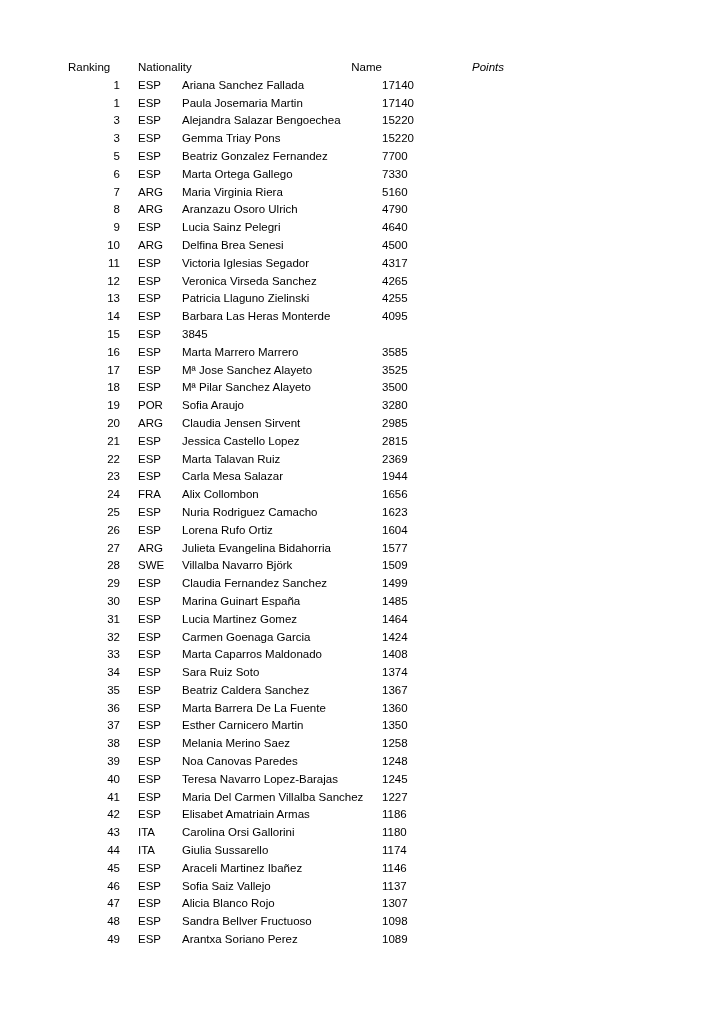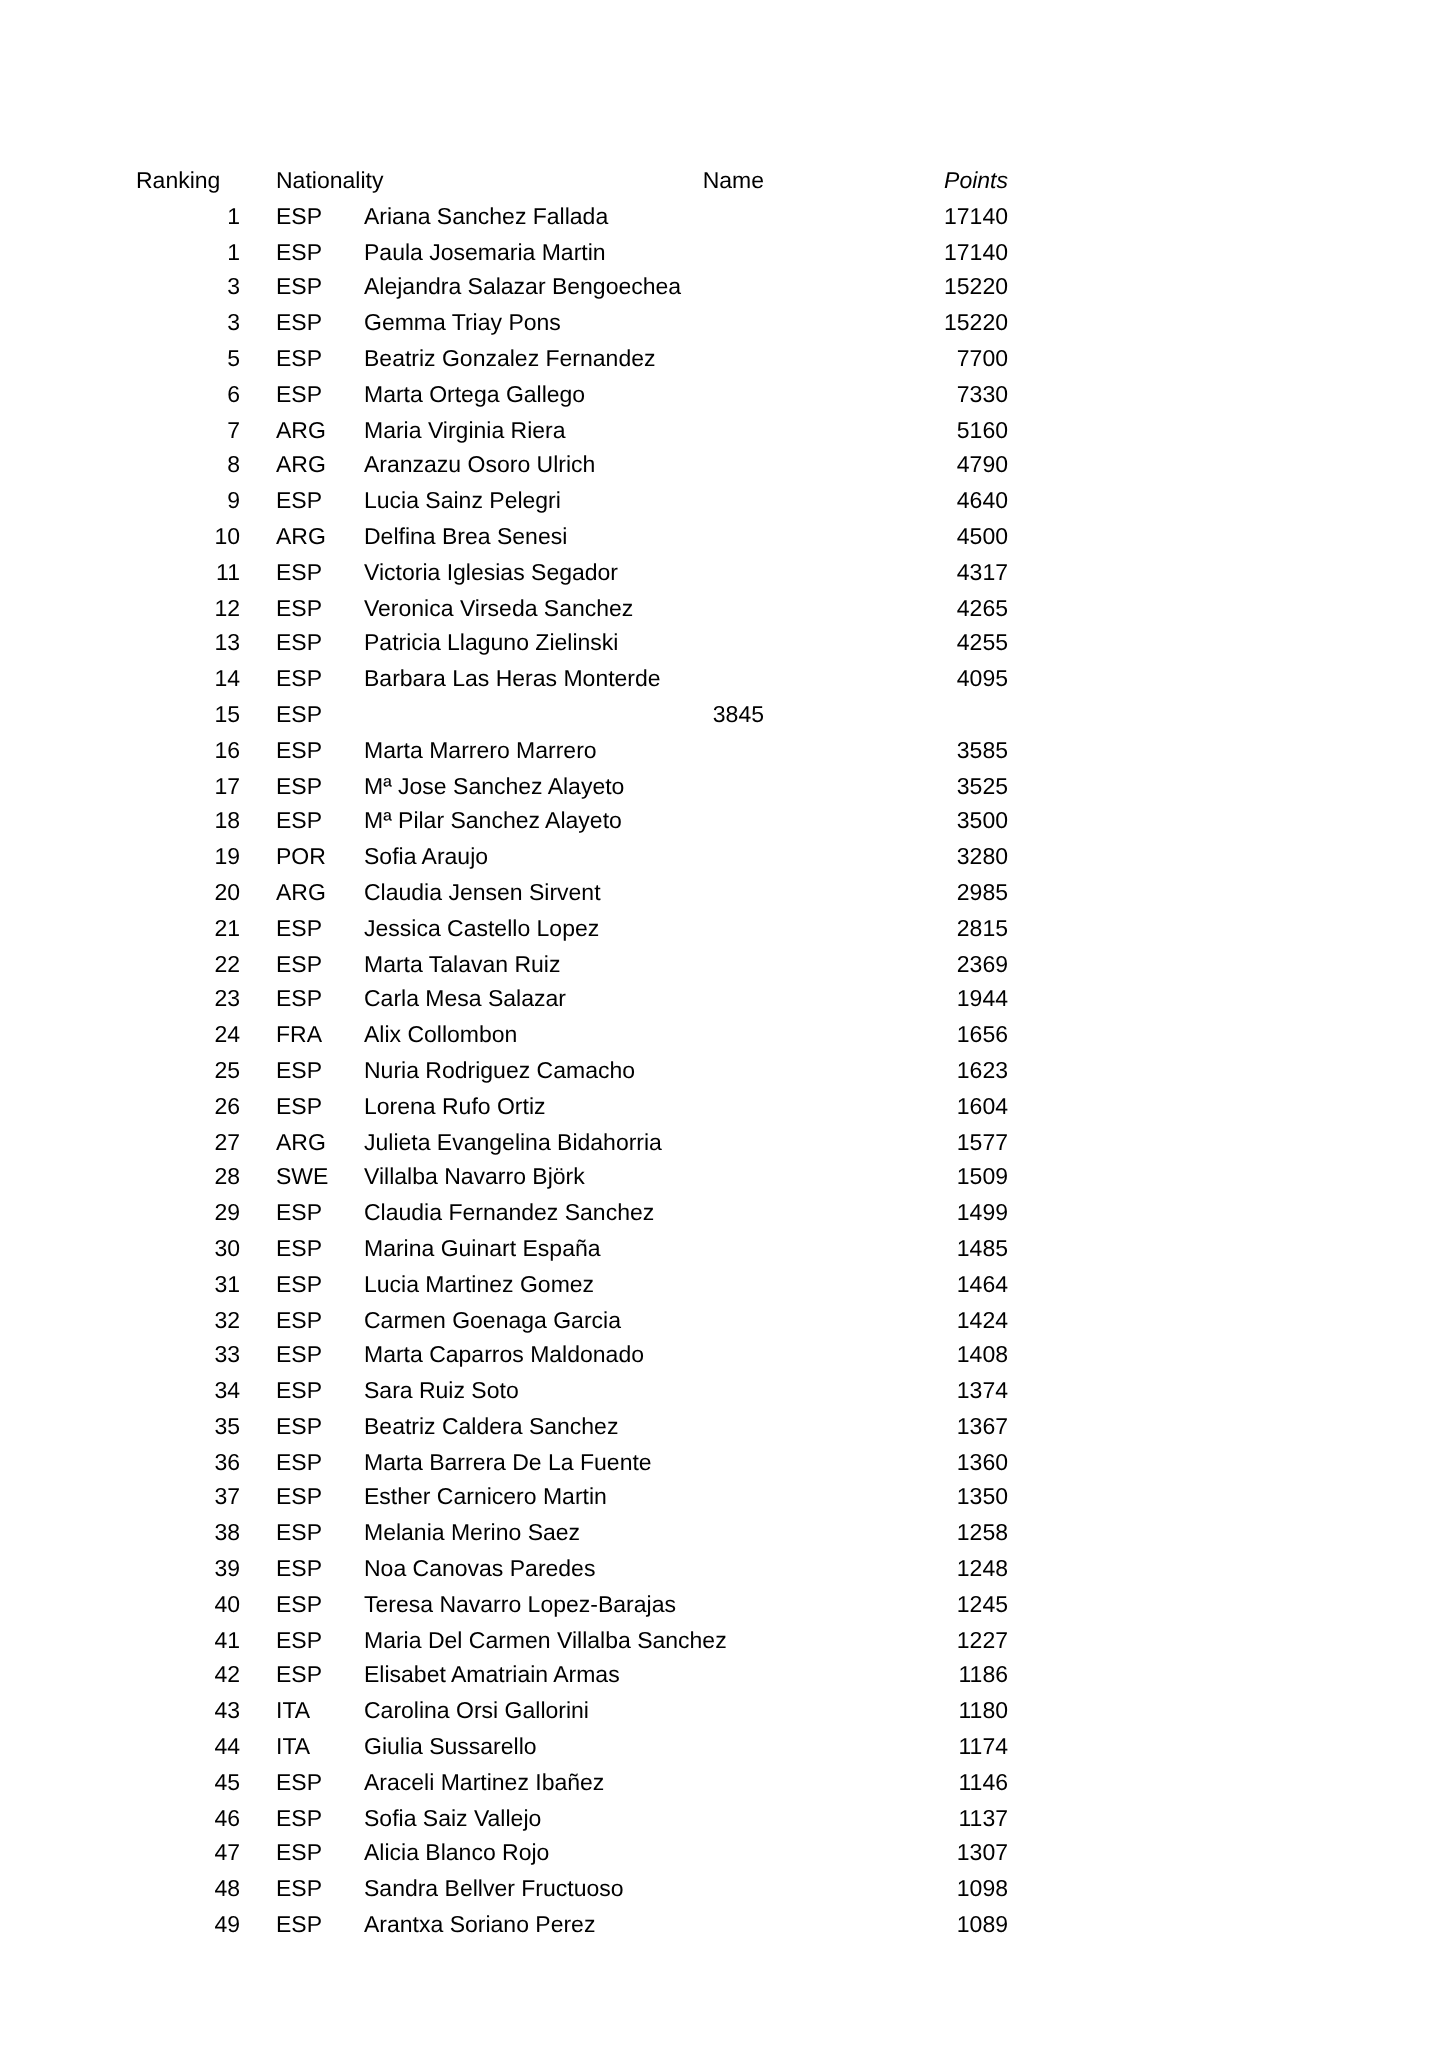--- a/index.html
+++ b/index.html
@@ -15,36 +15,36 @@
     color: #000000;
   }
   .page {
     position: relative;
     width: 724px;
     height: 1024px;
     background: #ffffff;
   }
   .table {
     position: absolute;
-    top: 83px;
+    top: 59px;
     left: 68px;
     font-size: 11.5px;
     line-height: 17.8px;
   }
   .row {
     display: grid;
     grid-template-columns: 52px 62px 200px 122px;
     grid-column-gap: 0;
     white-space: nowrap;
   }
   .cell { display: block; }
   .cell.rank   { text-align: right; padding-right: 0; }
   .cell.nat    { text-align: left; padding-left: 6px; margin-left: 12px; }
   .cell.name   { text-align: left; }
-  .cell.points { text-align: right; }
+  .cell.points { text-align: left; }
   .row.header .cell.rank { text-align: left; }
   .row.header .cell.nat  { text-align: left; }
   .row.header .cell.name { text-align: right; }
   .row.header .cell.points { text-align: right; font-style: italic; }
 </style>
 </head>
 <body>
 
 <div class="page">
   <div class="table">

